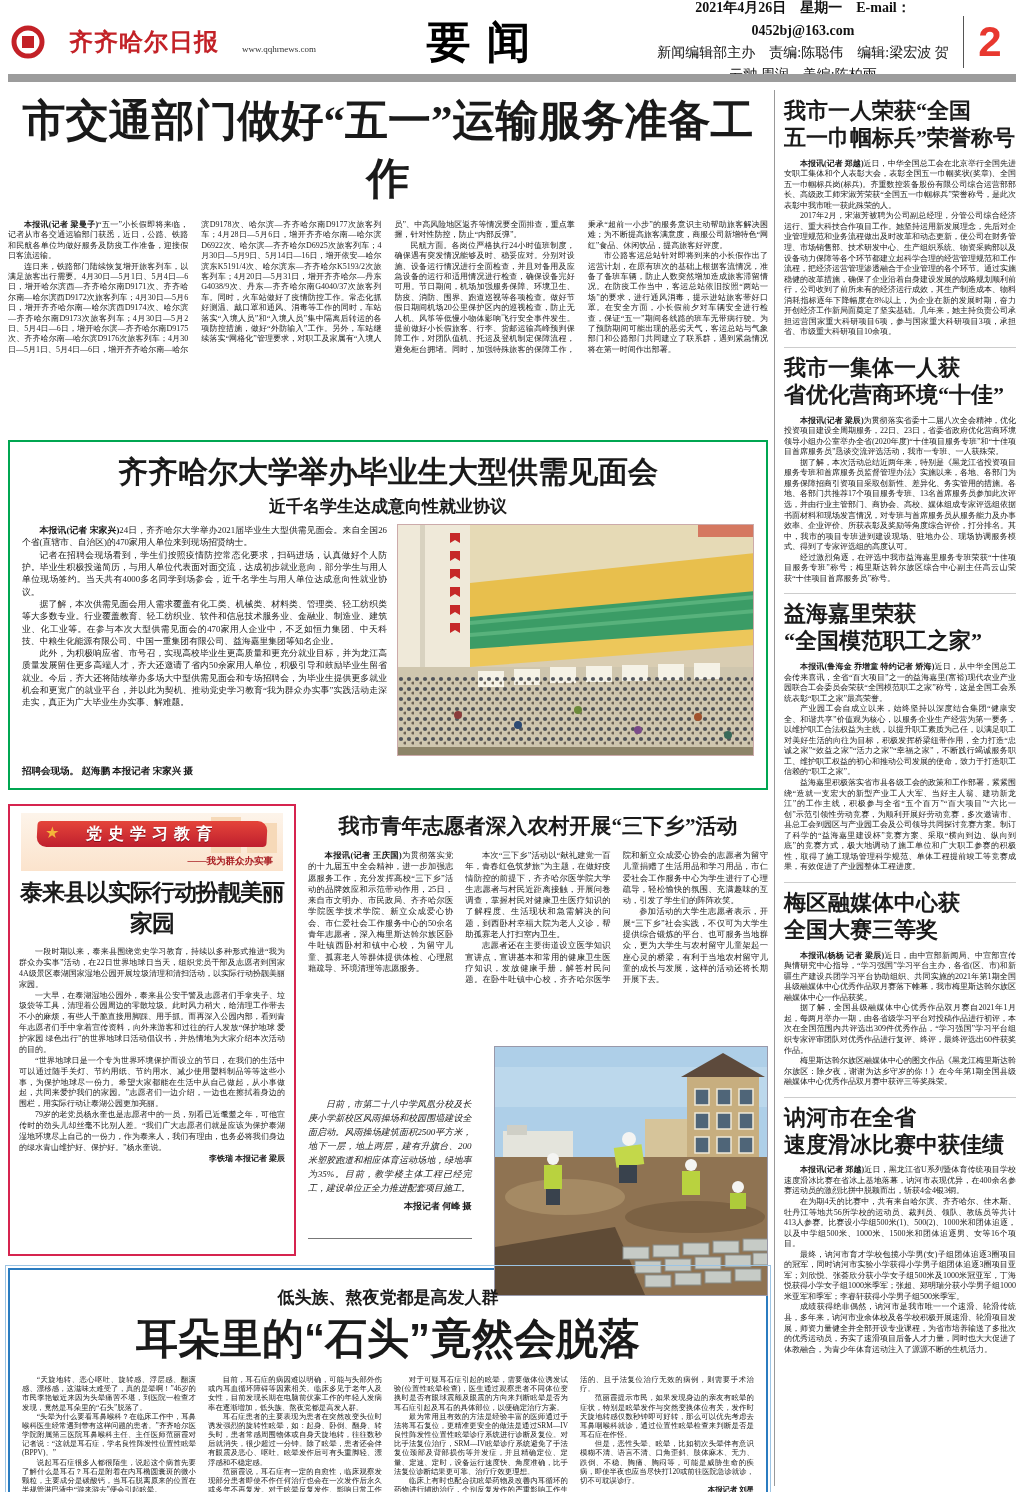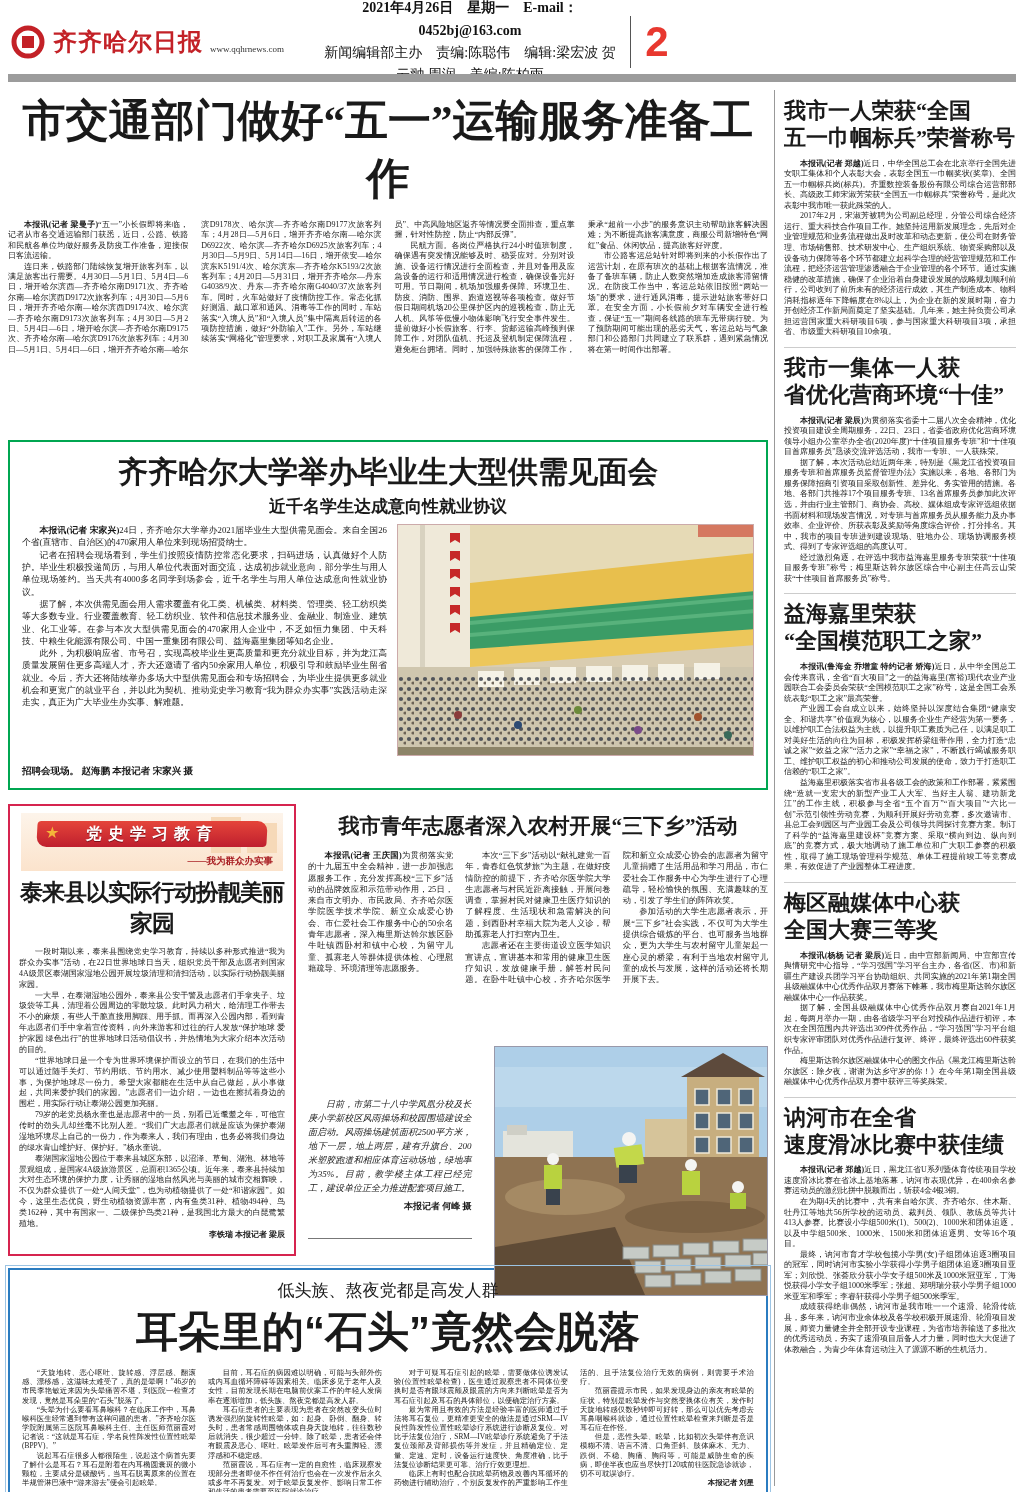--- a/index.html
+++ b/index.html
@@ -1,20 +1,20 @@
 <!DOCTYPE html>
 <html><head>
 <meta charset="utf-8">
 <style>
   html,body{margin:0;padding:0;background:#e8e8e8;}
   .page{position:relative;width:1024px;height:1492px;background:#fff;margin:0 auto;
         font-family:"Liberation Serif",serif;color:#1a1a1a;overflow:hidden;}
   
   .masthead{position:absolute;left:10px;right:8px;top:14px;height:56px;display:flex;align-items:center;}
-  .logo-block{display:flex;align-items:center;gap:7px;width:310px;}
+  .logo-block{display:flex;align-items:center;gap:23px;width:310px;}
   .paper-name{font-size:24px;font-weight:900;color:#c32127;letter-spacing:1px;white-space:nowrap;}
   .website{font-size:9px;color:#333;align-self:flex-end;margin-bottom:6px;}
   .section-word{flex:1;text-align:center;font-size:44px;font-weight:900;letter-spacing:16px;color:#000;}
   .pub-info{width:300px;font-size:14px;line-height:1.6;color:#111;text-align:center;}
   .pub-info .l1{font-weight:bold;}
   .page-num{width:52px;text-align:center;font-size:42px;font-weight:900;color:#e8382f;
             border-left:1px solid #555;height:52px;line-height:52px;margin-left:10px;
             font-family:"Liberation Sans",sans-serif;}
   .head-bar{position:absolute;left:8px;right:8px;top:74px;height:8px;background:#9c9c9c;}
   .vrule{position:absolute;left:774px;top:90px;bottom:6px;width:1px;background:#999;}
@@ -57,21 +57,21 @@
   .vol-body{column-count:3;column-gap:12px;height:184px;overflow:hidden;font-size:8.3px;line-height:1.36;}
   .photo-row{display:flex;gap:22px;margin-top:12px;}
   .photo-caption{width:168px;font-size:9px;line-height:1.55;font-style:italic;
                  padding-top:52px;border-bottom:1px solid #777;height:140px;}
   .photo-caption p{margin:0;text-indent:2em;text-align:justify;}
   .photo-caption .byline{font-style:normal;margin-top:4px;}
   .const-photo{width:280px;height:248px;overflow:hidden;border:1px solid #99a;}
   
   .blue-box{margin-top:12px;border:2px solid #2b7cc0;outline:1px solid #9cc4e4;outline-offset:2px;
             padding:6px 12px;height:244px;overflow:hidden;}
-  .ear-kicker{margin:3px 0 0 0;text-align:center;font-size:17px;font-weight:normal;
+  .ear-kicker{margin:10px 0 0 0;text-align:center;font-size:17px;font-weight:bold;
               font-family:"Liberation Sans",sans-serif;}
   .ear-title{margin:2px 0 8px 0;text-align:center;font-size:42px;font-weight:900;
              font-family:"Liberation Sans",sans-serif;}
   .ear-body{column-count:4;column-gap:12px;height:166px;overflow:hidden;font-size:7.4px;line-height:1.24;}
   
   .r-art{margin-bottom:9px;}
   .r-title{margin:4px 0 7px 0;font-size:22px;line-height:1.22;font-weight:900;letter-spacing:0;}
   .rsep{height:1px;background:#ccc;margin:7px 0;}
   svg{display:block;}
 </style>
@@ -84,20 +84,21 @@
     <div class="logo-block">
       <span>
         <svg width="36" height="36" viewBox="0 0 36 36">
           <circle cx="18" cy="18" r="14" fill="none" stroke="#c32127" stroke-width="5"></circle>
           <rect x="12" y="12" width="12" height="12" fill="#c32127"></rect>
         </svg>
       </span>
       <span class="paper-name">齐齐哈尔日报</span>
       <span class="website">www.qqhrnews.com</span>
     </div>
+    <div class="section-word">要闻</div>
     <div class="pub-info">
       <div class="l1">2021年4月26日　星期一　E-mail：0452bj@163.com</div>
       <div>新闻编辑部主办　责编:陈聪伟　编辑:梁宏波 贺云翀 周润　美编:陈柏雨</div>
     </div>
     <div class="page-num">2</div>
   </header>
   <div class="head-bar"></div>
   <div class="vrule"></div>
 
   <div class="main-col">
@@ -186,21 +187,20 @@
             <span class="ribbon-text">党史学习教育</span>
           </div>
           <div class="banner-sub">——我为群众办实事</div>
         </div>
         <h2 class="party-title">泰来县以实际行动扮靓美丽家园</h2>
         <div class="party-body art-body">
           <p>一段时期以来，泰来县围绕党史学习教育，持续以多种形式推进“我为群众办实事”活动，在22日世界地球日当天，组织党员干部及志愿者到国家4A级景区泰湖国家湿地公园开展垃圾清理和清扫活动，以实际行动扮靓美丽家园。</p>
           <p>一大早，在泰湖湿地公园外，泰来县公安干警及志愿者们手拿夹子、垃圾袋等工具，清理着公园周边的零散垃圾。此时风力稍大，给清理工作带去不小的麻烦，有些人干脆直接用脚踩、用手抓。而再深入公园内部，看到青年志愿者们手中拿着宣传资料，向外来游客和过往的行人发放“保护地球 爱护家园 绿色出行”的世界地球日活动倡议书，并热情地为大家介绍本次活动的目的。</p>
           <p>“世界地球日是一个专为世界环境保护而设立的节日，在我们的生活中可以通过随手关灯、节约用纸、节约用水、减少使用塑料制品等等这些小事，为保护地球尽一份力。希望大家都能在生活中从自己做起，从小事做起，共同来爱护我们的家园。”志愿者们一边介绍，一边也在擦拭着身边的围栏，用实际行动让泰湖公园更加亮丽。</p>
           <p>79岁的老党员杨永奎也是志愿者中的一员，别看已近耄耋之年，可他宣传时的劲头儿却丝毫不比别人差。“我们广大志愿者们就是应该为保护泰湖湿地环境尽上自己的一份力，作为泰来人，我们有理由，也务必将我们身边的绿水青山维护好、保护好。”杨永奎说。</p>
-          <p>泰湖国家湿地公园位于泰来县城区东部，以沼泽、草甸、湖泡、林地等景观组成，是国家4A级旅游景区，总面积1365公顷。近年来，泰来县持续加大对生态环境的保护力度，让秀丽的湿地自然风光与美丽的城市交相辉映，不仅为群众提供了一处“人间天堂”，也为动植物提供了一处“和谐家园”。如今，这里生态优良，野生动植物资源丰富，内有鱼类31种、植物494种、鸟类162种，其中有国家一、二级保护鸟类21种，是我国北方最大的白琵鹭繁殖地。</p>
           <p class="byline">李铁瑞 本报记者 梁辰</p>
         </div>
       </section>
 
       <div class="mid-right">
         <section>
           <h2 class="vol-title">我市青年志愿者深入农村开展“三下乡”活动</h2>
           <div class="vol-body art-body">
             <p><b>本报讯(记者 王庆国)</b><span>为贯彻落实党的十九届五中全会精神，进一步加强志愿服务工作，充分发挥高校“三下乡”活动的品牌效应和示范带动作用，25日，来自市文明办、市民政局、齐齐哈尔医学院医学技术学院、新立众成爱心协会、市仁爱社会工作服务中心的50余名青年志愿者，深入梅里斯达斡尔族区卧牛吐镇西卧村和镇中心校，为留守儿童、孤寡老人等群体提供体检、心理慰藉疏导、环境清理等志愿服务。</span></p>
             <p>本次“三下乡”活动以“献礼建党一百年，青春红色筑梦旅”为主题，在做好疫情防控的前提下，齐齐哈尔医学院大学生志愿者与村民近距离接触，开展问卷调查，掌握村民对健康卫生医疗知识的了解程度、生活现状和急需解决的问题，到西卧村幸福大院为老人义诊，帮助孤寡老人打扫室内卫生。</p>

